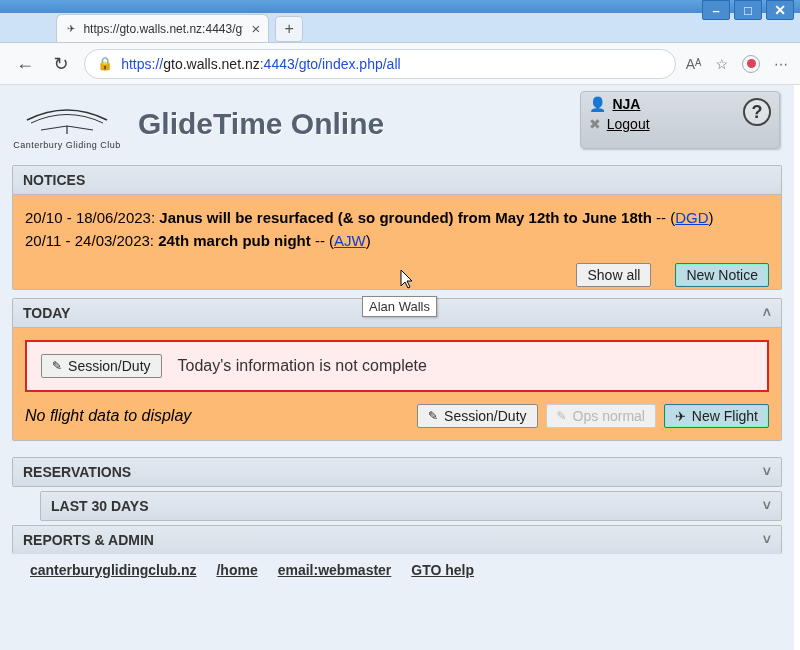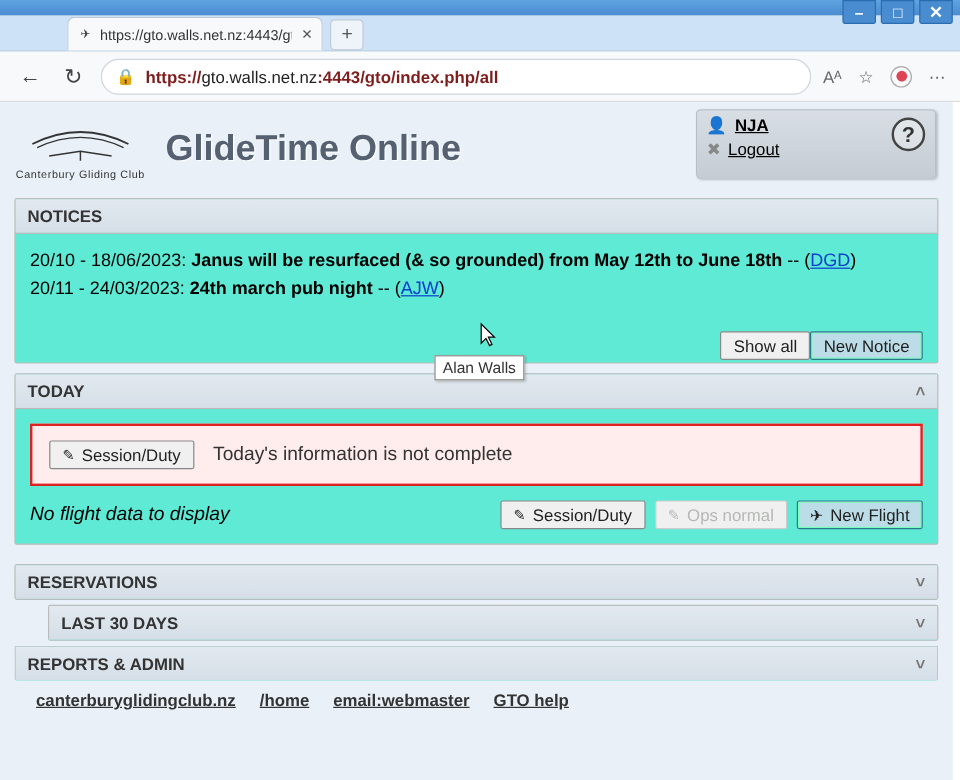--- a/index.html
+++ b/index.html
@@ -86,21 +86,21 @@
     border: 1px solid #d0d6dd;
     border-radius: 15px;
     background:#fff;
     display:flex; align-items:center;
     padding: 0 12px;
     gap: 8px;
     color:#555;
     font-size:14px;
   }
   .urlbox .lock { color:#777; font-size:13px;}
-  .urlbox .url-grey { color:#7f1d1d;font-weight:bold; }
+  .urlbox .url-grey { color:#1d4ed8; }
   .urlbox .url-dark { color:#222; }
   .rh-icons { display:flex; gap:14px; align-items:center;}
   .rh-icons span { color:#666; font-size:14px; }
   .avatar { width:9px;height:9px;border-radius:50%;background:#d45; position:relative;}
   .avatar-wrap{width:18px;height:18px;border:1px solid #aaa;border-radius:50%;display:flex;align-items:center;justify-content:center;}
   
   .content {
     background: #e9f0f7;
     height: 565px;
     overflow:auto;
@@ -145,21 +145,21 @@
   .user-panel .row.logout a{font-weight:normal;}
   .help-circ {
     position:absolute; right:8px; top:6px;
     width:28px;height:28px;border:2px solid #444;border-radius:50%;
     display:flex;align-items:center;justify-content:center;
     font-weight:bold; font-size:18px; color:#333;
     background:rgba(255,255,255,.3);
   }
   .section {
     margin: 4px 12px 8px 12px;
-    background:#5eead4;
+    background:#fdba74;
     border:1px solid #bbb;
     border-radius:2px;
   }
   .section-hdr {
     background: linear-gradient(#e2e9f0,#d5dee7);
     padding: 6px 10px;
     font-weight:bold;
     color:#333;
     border-bottom:1px solid #bbb;
     display:flex; align-items:center;
@@ -168,22 +168,22 @@
   .section-hdr.collapsed { border-bottom:none; }
   .chev { position:absolute; right:10px; color:#777; font-size:14px;}
   .notices-body {
     padding: 12px 12px 2px 12px;
     font-size: 15px;
     line-height: 1.5;
   }
   .notice-line b { font-weight:bold; }
   .author-link { color:#0b3ecf; text-decoration: underline; }
   .notices-actions {
-    margin-top: 24px;
-    display:flex; gap:0; justify-content:flex-end;
+    margin-top: 11px;
+    display:flex; gap:24px; justify-content:flex-end;
   }
   .btn {
     border:1px solid #888;
     background:#f0f0f0;
     padding: 3px 10px;
     font-size:14px;
     border-radius:2px;
     color:#222;
     display:inline-flex; align-items:center; gap:6px;
   }

